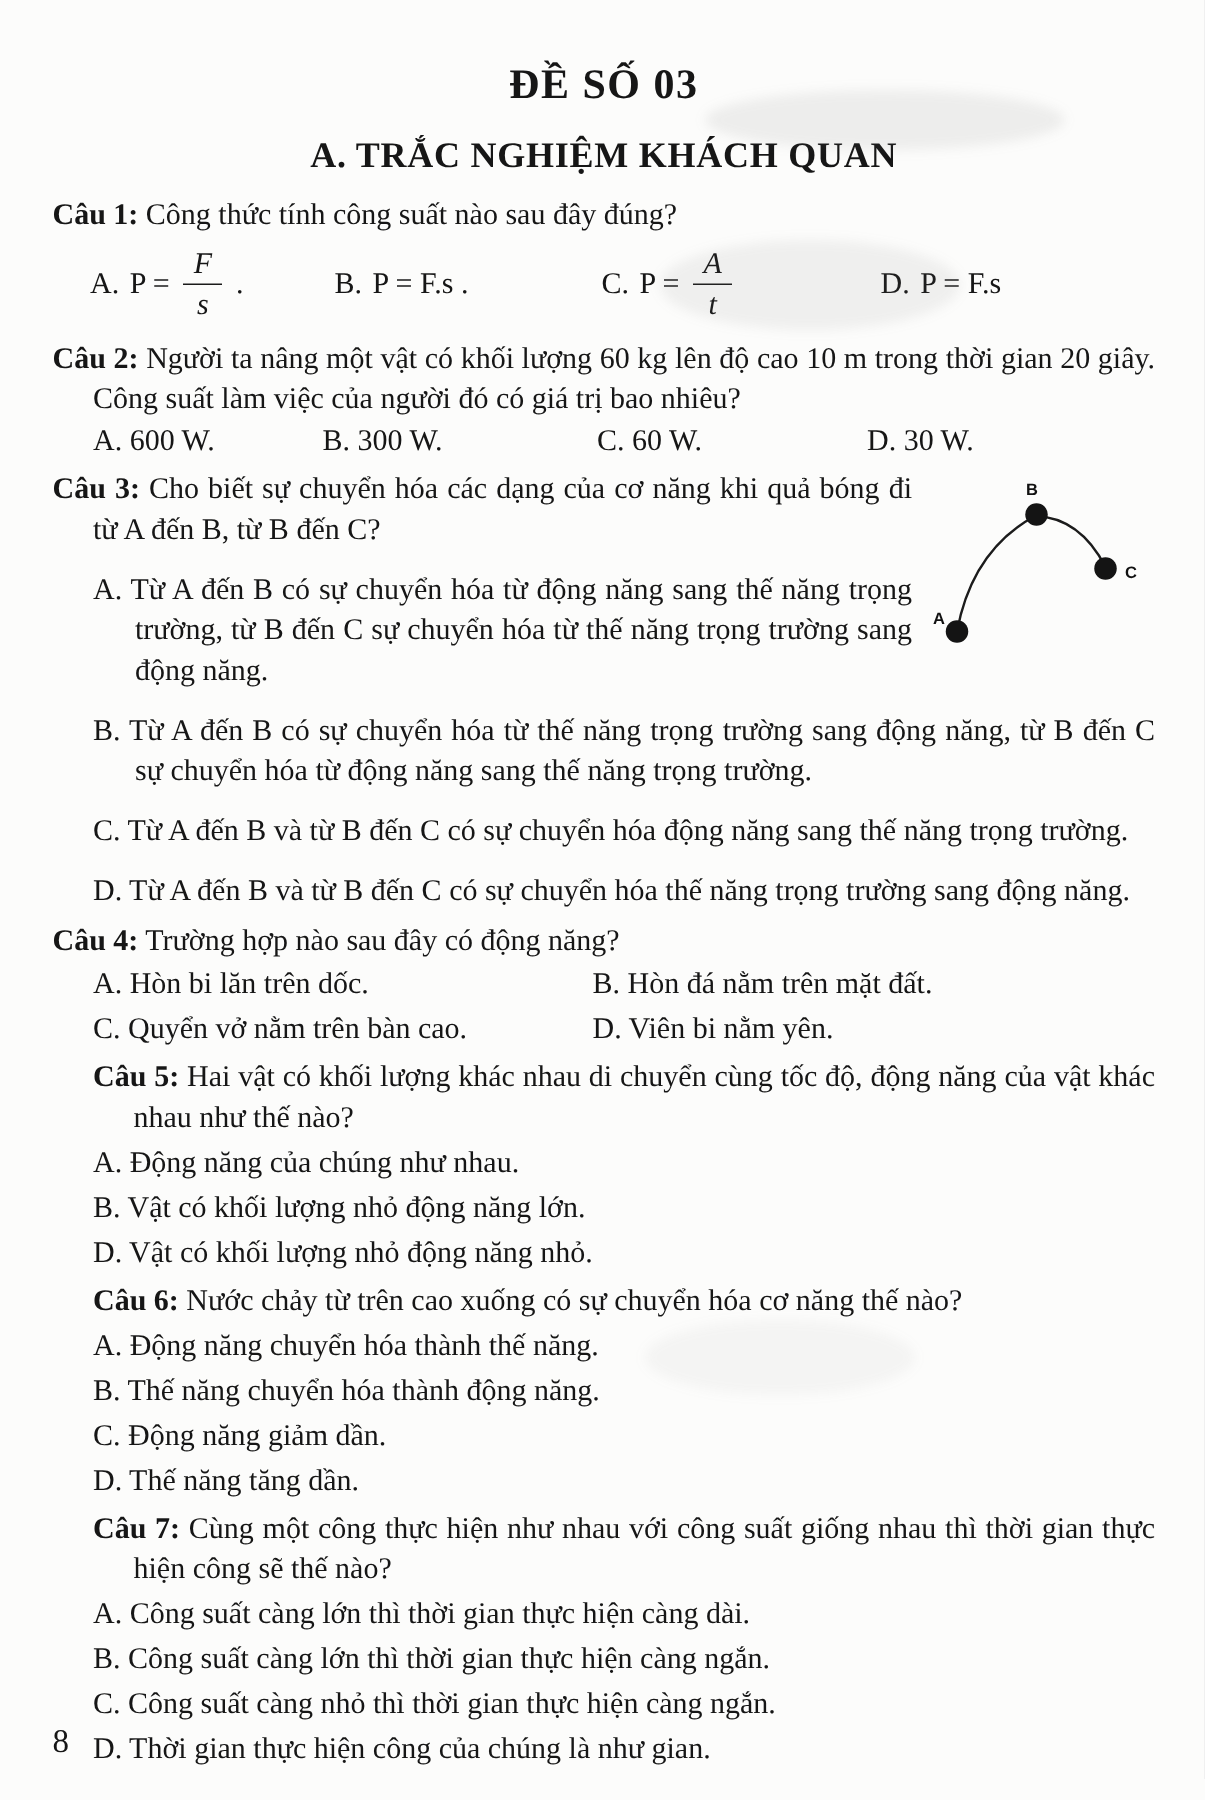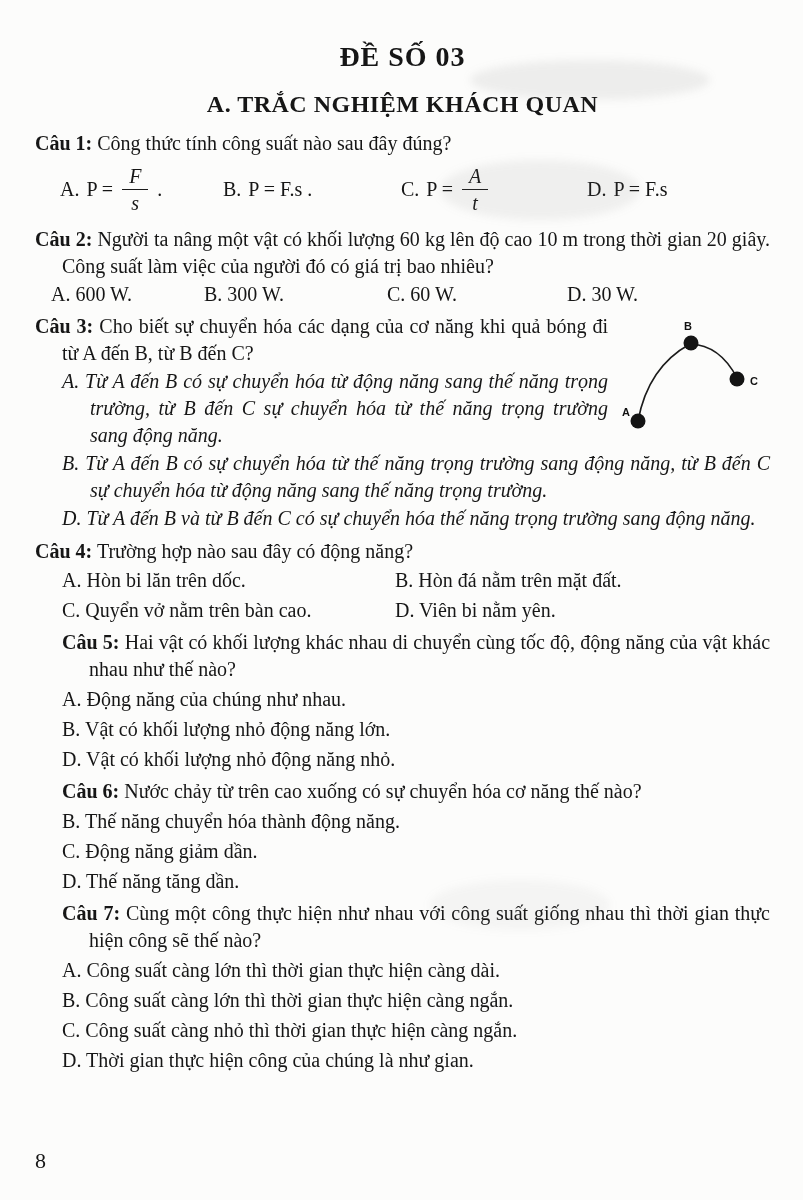--- a/index.html
+++ b/index.html
@@ -38,24 +38,24 @@
   .q1opts {
     display:grid; grid-template-columns:163px 178px 186px 1fr;
     align-items:center; margin-left:25px; min-height:60px; padding:2px 0 2px 0;
   }
   .fopt { display:flex; align-items:center; gap:7px; white-space:nowrap; }
   .frac { display:inline-block; text-align:center; font-style:italic; line-height:1; margin:0 2px; }
   .frac .num { display:block; border-bottom:1.6px solid #1a1a1a; padding:0 7px 3px 7px; }
   .frac .den { display:block; padding-top:3px; }
 
   
-  .q2opts { display:grid; grid-template-columns:153px 183px 180px 1fr; margin-left:16px; margin-top:1px; }
+  .q2opts { display:grid; grid-template-columns:153px 183px 180px 1fr; margin-left:27px; margin-top:1px; }
   .q4opts { display:grid; grid-template-columns:333px 1fr; row-gap:3px; margin-left:27px; margin-top:2px; }
   .optlist p { margin:3px 0 3px 27px; }
-  .opt { margin:1px 0 1px 27px; padding-left:28px; text-indent:-28px; text-align:justify;font-style:italic; }
+  .opt { margin:13px 0 1px 27px; padding-left:28px; text-indent:-28px; text-align:justify; }
 
   
   .diagram { float:right; width:150px; height:118px; margin:8px 0 2px 12px; }
   .diagram svg { width:100%; height:100%; }
   .diagram text {
     font-family:"Liberation Sans","DejaVu Sans",sans-serif;
     font-size:11px; font-weight:bold; fill:#111;
   }
   .clearfix::after { content:""; display:block; clear:both; }
 
@@ -123,20 +123,21 @@
         <circle cx="71" cy="22" r="7.5" fill="#141414"></circle>
         <circle cx="117" cy="58" r="7.5" fill="#141414"></circle>
         <text x="2" y="95">A</text>
         <text x="64" y="9">B</text>
         <text x="130" y="64">C</text>
       </svg>
     </div>
     <p class="qline"><b class="qlabel">Câu 3:</b> <span>Cho biết sự chuyển hóa các dạng của cơ năng khi quả bóng đi từ A đến B, từ B đến C?</span></p>
     <p class="opt">A. Từ A đến B có sự chuyển hóa từ động năng sang thế năng trọng trường, từ B đến C sự chuyển hóa từ thế năng trọng trường sang động năng.</p>
     <p class="opt">B. Từ A đến B có sự chuyển hóa từ thế năng trọng trường sang động năng, từ B đến C sự chuyển hóa từ động năng sang thế năng trọng trường.</p>
+    <p class="opt">C. Từ A đến B và từ B đến C có sự chuyển hóa động năng sang thế năng trọng trường.</p>
     <p class="opt">D. Từ A đến B và từ B đến C có sự chuyển hóa thế năng trọng trường sang động năng.</p>
   </section>
 
   <section class="q">
     <p class="qline"><b class="qlabel">Câu 4:</b> <span>Trường hợp nào sau đây có động năng?</span></p>
     <div class="q4opts">
       <span>A. Hòn bi lăn trên dốc.</span>
       <span>B. Hòn đá nằm trên mặt đất.</span>
       <span>C. Quyển vở nằm trên bàn cao.</span>
       <span>D. Viên bi nằm yên.</span>
@@ -145,20 +146,21 @@
 
   <section class="q optlist">
     <p class="qline"><b class="qlabel">Câu 5:</b> <span>Hai vật có khối lượng khác nhau di chuyển cùng tốc độ, động năng của vật khác nhau như thế nào?</span></p>
     <p>A. Động năng của chúng như nhau.</p>
     <p>B. Vật có khối lượng nhỏ động năng lớn.</p>
     <p>D. Vật có khối lượng nhỏ động năng nhỏ.</p>
   </section>
 
   <section class="q optlist">
     <p class="qline"><b class="qlabel">Câu 6:</b> <span>Nước chảy từ trên cao xuống có sự chuyển hóa cơ năng thế nào?</span></p>
+    <p>A. Động năng chuyển hóa thành thế năng.</p>
     <p>B. Thế năng chuyển hóa thành động năng.</p>
     <p>C. Động năng giảm dần.</p>
     <p>D. Thế năng tăng dần.</p>
   </section>
 
   <section class="q optlist">
     <p class="qline"><b class="qlabel">Câu 7:</b> <span>Cùng một công thực hiện như nhau với công suất giống nhau thì thời gian thực hiện công sẽ thế nào?</span></p>
     <p>A. Công suất càng lớn thì thời gian thực hiện càng dài.</p>
     <p>B. Công suất càng lớn thì thời gian thực hiện càng ngắn.</p>
     <p>C. Công suất càng nhỏ thì thời gian thực hiện càng ngắn.</p>

